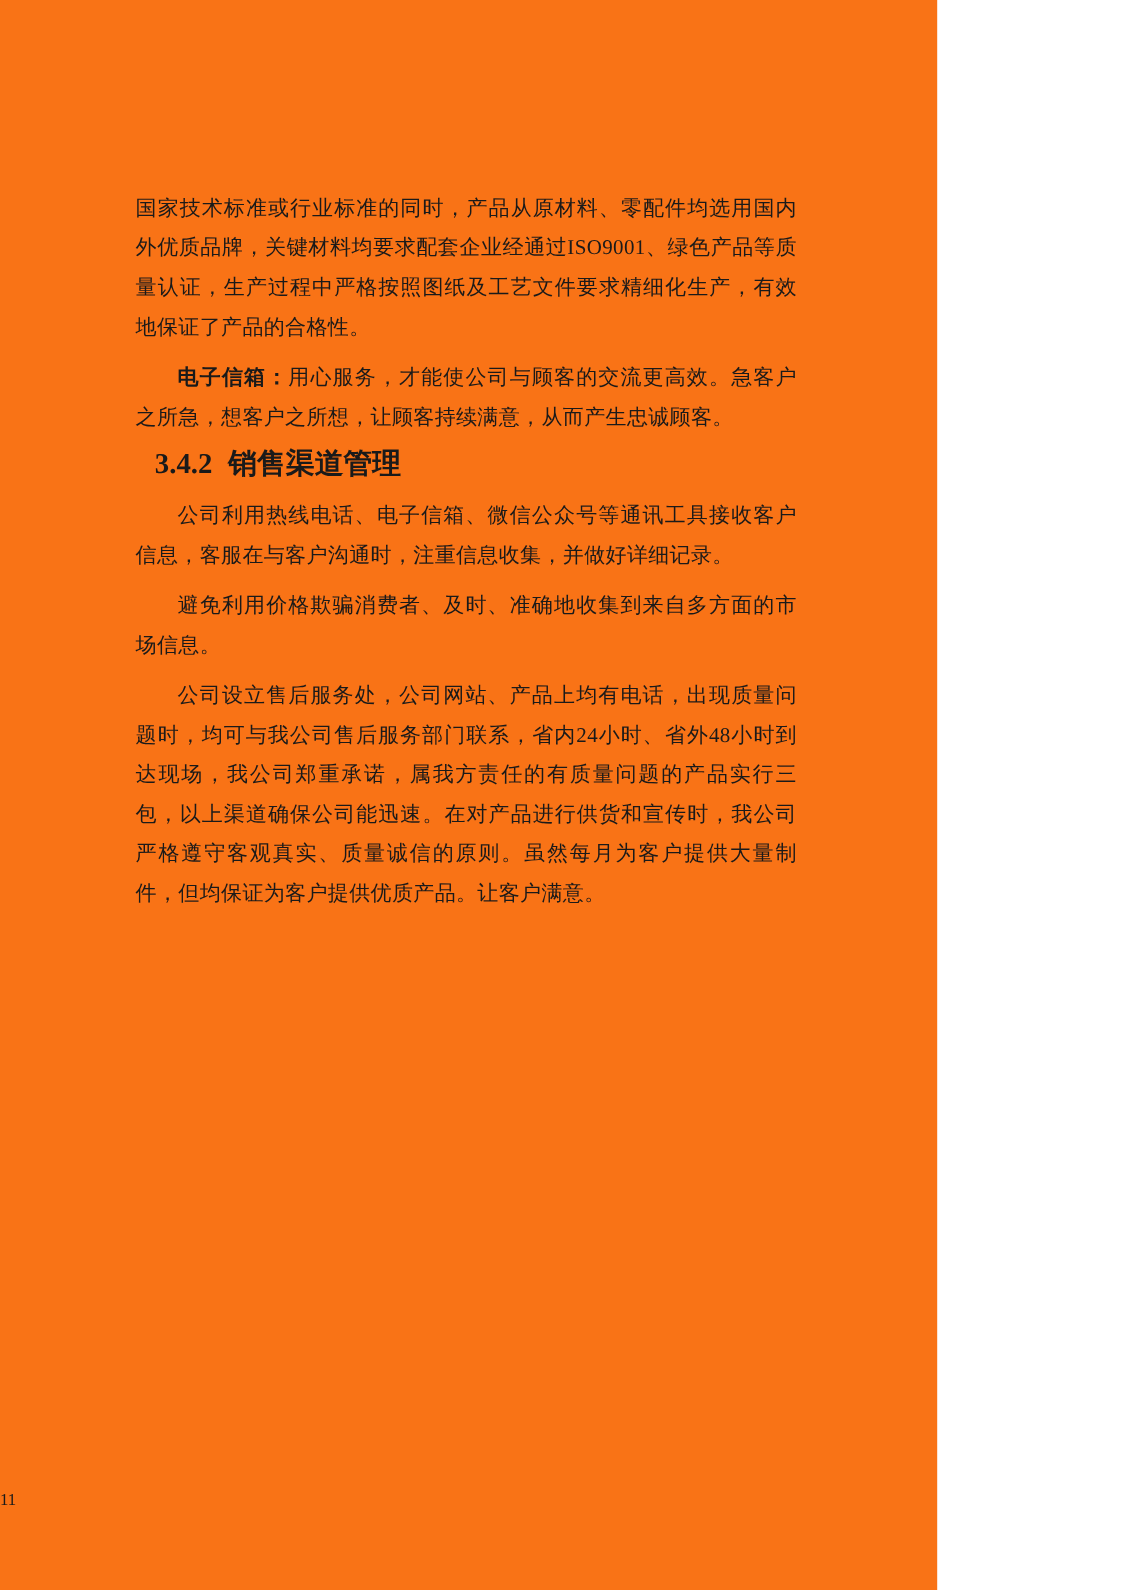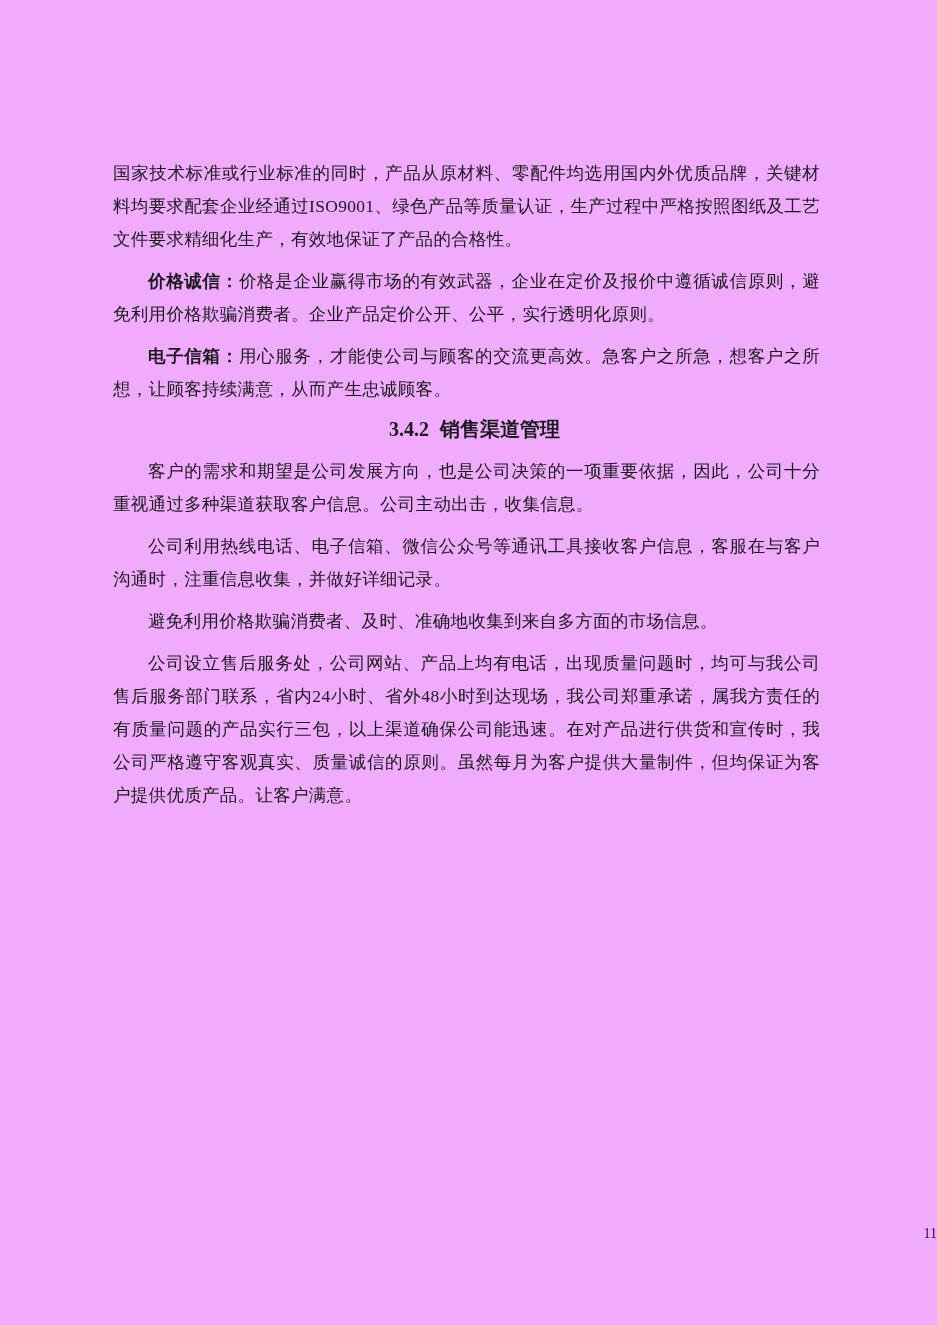--- a/index.html
+++ b/index.html
@@ -2,23 +2,23 @@
 <html><head>
 <meta charset="utf-8">
 <style>
   html, body {
     margin: 0;
     padding: 0;
     background: #ffffff;
   }
   .page {
     position: relative;
-    width: 937px;
+    width: 781px;
     height: 1325px;
-    background: #f0abfc;
+    background: #f97316;
     color: #1a1a1a;
     font-family: "Liberation Serif", "DejaVu Serif", serif;
     overflow: hidden;
     box-sizing: border-box;
   }
   .content {
     padding: 157px 117px 0 113px;
   }
   .para {
     margin: 0 0 9px 0;
@@ -29,54 +29,52 @@
     letter-spacing: 0.3px;
     word-break: break-all;
   }
   .para.no-indent {
     text-indent: 0;
   }
   .para .lead {
     font-weight: bold;
   }
   .heading {
-    font-size: 20px;
+    font-size: 24px;
     line-height: 28px;
     font-weight: bold;
     margin: 4px 0 12px 16px;
-    text-align: center;
+    text-align: left;
   }
   .heading .h-title {
     margin-left: 0.55em;
   }
   .page-number {
     position: absolute;
-    bottom: 83px;
+    bottom: 66px;
     left: 0;
     width: 100%;
-    text-align: right;
+    text-align: left;
     font-size: 14px;
     color: #1a1a1a;
   }
 </style>
 </head>
 <body>
 
 <div class="page">
   <div class="content">
 
     <p class="para no-indent">国家技术标准或行业标准的同时，产品从原材料、零配件均选用国内外优质品牌，关键材料均要求配套企业经通过ISO9001、绿色产品等质量认证，生产过程中严格按照图纸及工艺文件要求精细化生产，有效地保证了产品的合格性。</p>
 
-    <p class="para"><strong class="lead">价格诚信：</strong><span>价格是企业赢得市场的有效武器，企业在定价及报价中遵循诚信原则，避免利用价格欺骗消费者。企业产品定价公开、公平，实行透明化原则。</span></p>
 
     <p class="para"><strong class="lead">电子信箱：</strong><span>用心服务，才能使公司与顾客的交流更高效。急客户之所急，想客户之所想，让顾客持续满意，从而产生忠诚顾客。</span></p>
 
     <h2 class="heading"><span class="h-num">3.4.2</span><span class="h-title">销售渠道管理</span></h2>
 
-    <p class="para">客户的需求和期望是公司发展方向，也是公司决策的一项重要依据，因此，公司十分重视通过多种渠道获取客户信息。公司主动出击，收集信息。</p>
 
 
     <p class="para">公司利用热线电话、电子信箱、微信公众号等通讯工具接收客户信息，客服在与客户沟通时，注重信息收集，并做好详细记录。</p>
 
     <p class="para">避免利用价格欺骗消费者、及时、准确地收集到来自多方面的市场信息。</p>
 
 
     <p class="para">公司设立售后服务处，公司网站、产品上均有电话，出现质量问题时，均可与我公司售后服务部门联系，省内24小时、省外48小时到达现场，我公司郑重承诺，属我方责任的有质量问题的产品实行三包，以上渠道确保公司能迅速。在对产品进行供货和宣传时，我公司严格遵守客观真实、质量诚信的原则。虽然每月为客户提供大量制件，但均保证为客户提供优质产品。让客户满意。</p>
 
   </div>

